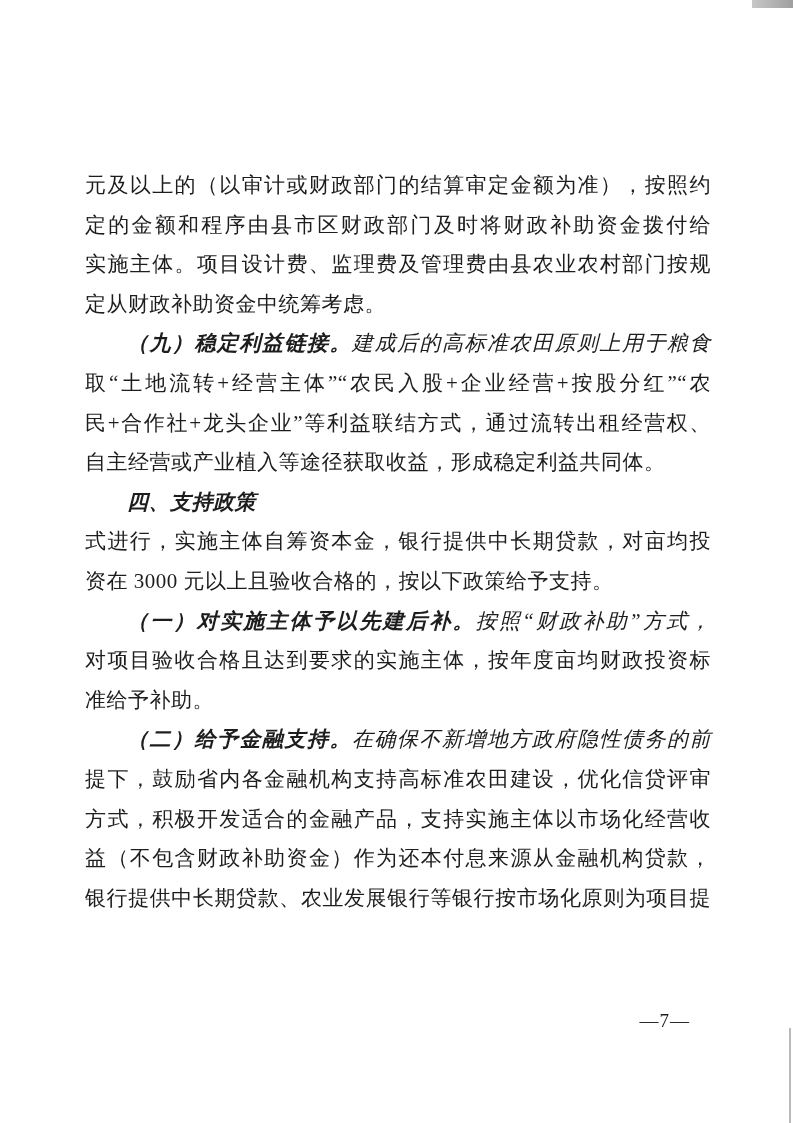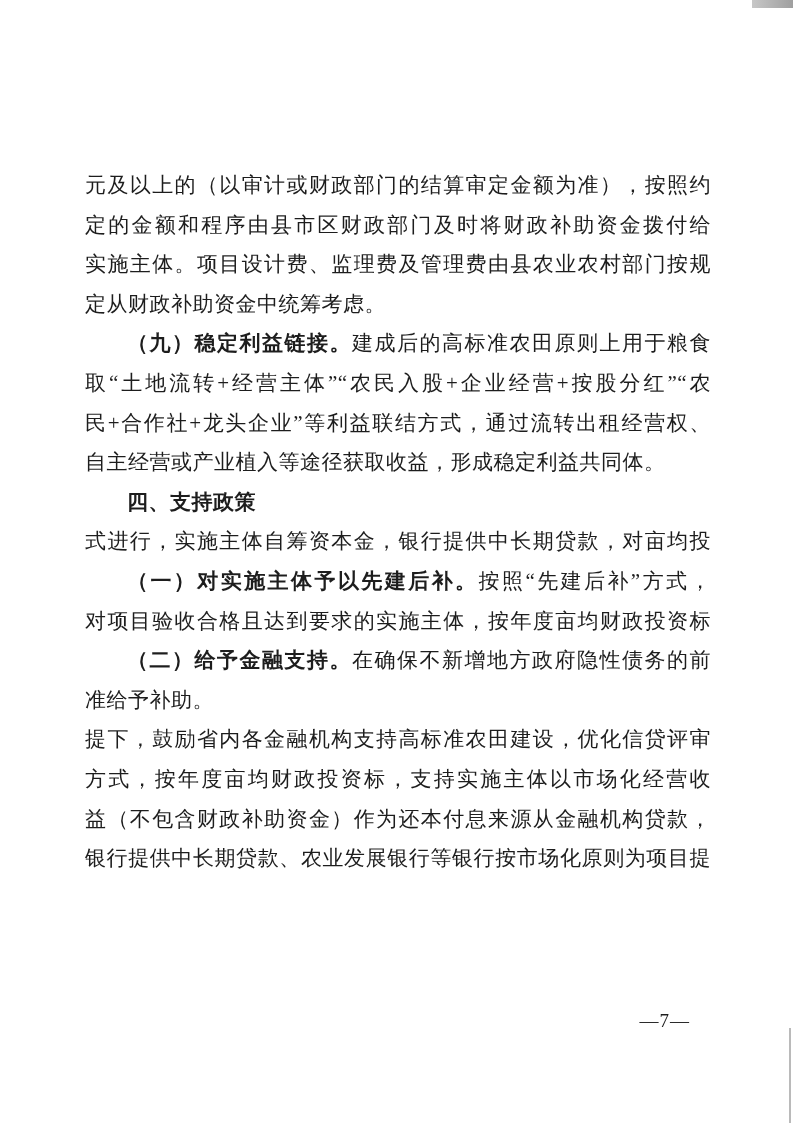--- a/index.html
+++ b/index.html
@@ -34,20 +34,21 @@
     text-align-last: left;
     letter-spacing: 0.5px;
     white-space: nowrap;
   }
   .line.fill {
     white-space: normal;
     text-align-last: justify;
   }
   .line.indent {
     text-indent: 42px;
+    font-style: italic;
   }
   .seg.bold {
     font-weight: bold;
   }
   .footer-page-number {
     position: absolute;
     top: 1010px;
     right: 103px;
     font-size: 19px;
     letter-spacing: 1px;
@@ -84,26 +85,27 @@
   <div class="line fill"><span class="seg">元及以上的（以审计或财政部门的结算审定金额为准），按照约</span></div>
       <div class="line fill"><span class="seg">定的金额和程序由县市区财政部门及时将财政补助资金拨付给</span></div>
       <div class="line fill"><span class="seg">实施主体。项目设计费、监理费及管理费由县农业农村部门按规</span></div>
       <div class="line"><span class="seg">定从财政补助资金中统筹考虑。</span></div>
       <div class="line indent fill"><span class="seg bold">（九）稳定利益链接。</span><span class="seg">建成后的高标准农田原则上用于粮食</span></div>
       <div class="line fill"><span class="seg">取“土地流转+经营主体”“农民入股+企业经营+按股分红”“农</span></div>
       <div class="line fill"><span class="seg">民+合作社+龙头企业”等利益联结方式，通过流转出租经营权、</span></div>
       <div class="line"><span class="seg">自主经营或产业植入等途径获取收益，形成稳定利益共同体。</span></div>
       <div class="line indent"><span class="seg bold">四、支持政策</span></div>
       <div class="line fill"><span class="seg">式进行，实施主体自筹资本金，银行提供中长期贷款，对亩均投</span></div>
-      <div class="line indent fill"><span class="seg bold">（一）对实施主体予以先建后补。</span><span class="seg">按照“先建后补”方式，</span></div>
+      <div class="line"><span class="seg">资在 3000 元以上且验收合格的，按以下政策给予支持。</span></div>
+      <div class="line indent fill"><span class="seg bold">（一）对实施主体予以先建后补。</span><span class="seg">按照“财政补助”方式，</span></div>
       <div class="line fill"><span class="seg">对项目验收合格且达到要求的实施主体，按年度亩均财政投资标</span></div>
+      <div class="line"><span class="seg">准给予补助。</span></div>
       <div class="line indent fill"><span class="seg bold">（二）给予金融支持。</span><span class="seg">在确保不新增地方政府隐性债务的前</span></div>
-      <div class="line"><span class="seg">准给予补助。</span></div>
       <div class="line fill"><span class="seg">提下，鼓励省内各金融机构支持高标准农田建设，优化信贷评审</span></div>
-      <div class="line fill"><span class="seg">方式，按年度亩均财政投资标，支持实施主体以市场化经营收</span></div>
+      <div class="line fill"><span class="seg">方式，积极开发适合的金融产品，支持实施主体以市场化经营收</span></div>
       <div class="line fill"><span class="seg">益（不包含财政补助资金）作为还本付息来源从金融机构贷款，</span></div>
       <div class="line fill"><span class="seg">银行提供中长期贷款、农业发展银行等银行按市场化原则为项目提</span></div>
     </div>
 
   <div class="footer-page-number">—7—</div>
 
   <div class="scan-artifact-right-edge"></div>
 
 </div>
 

